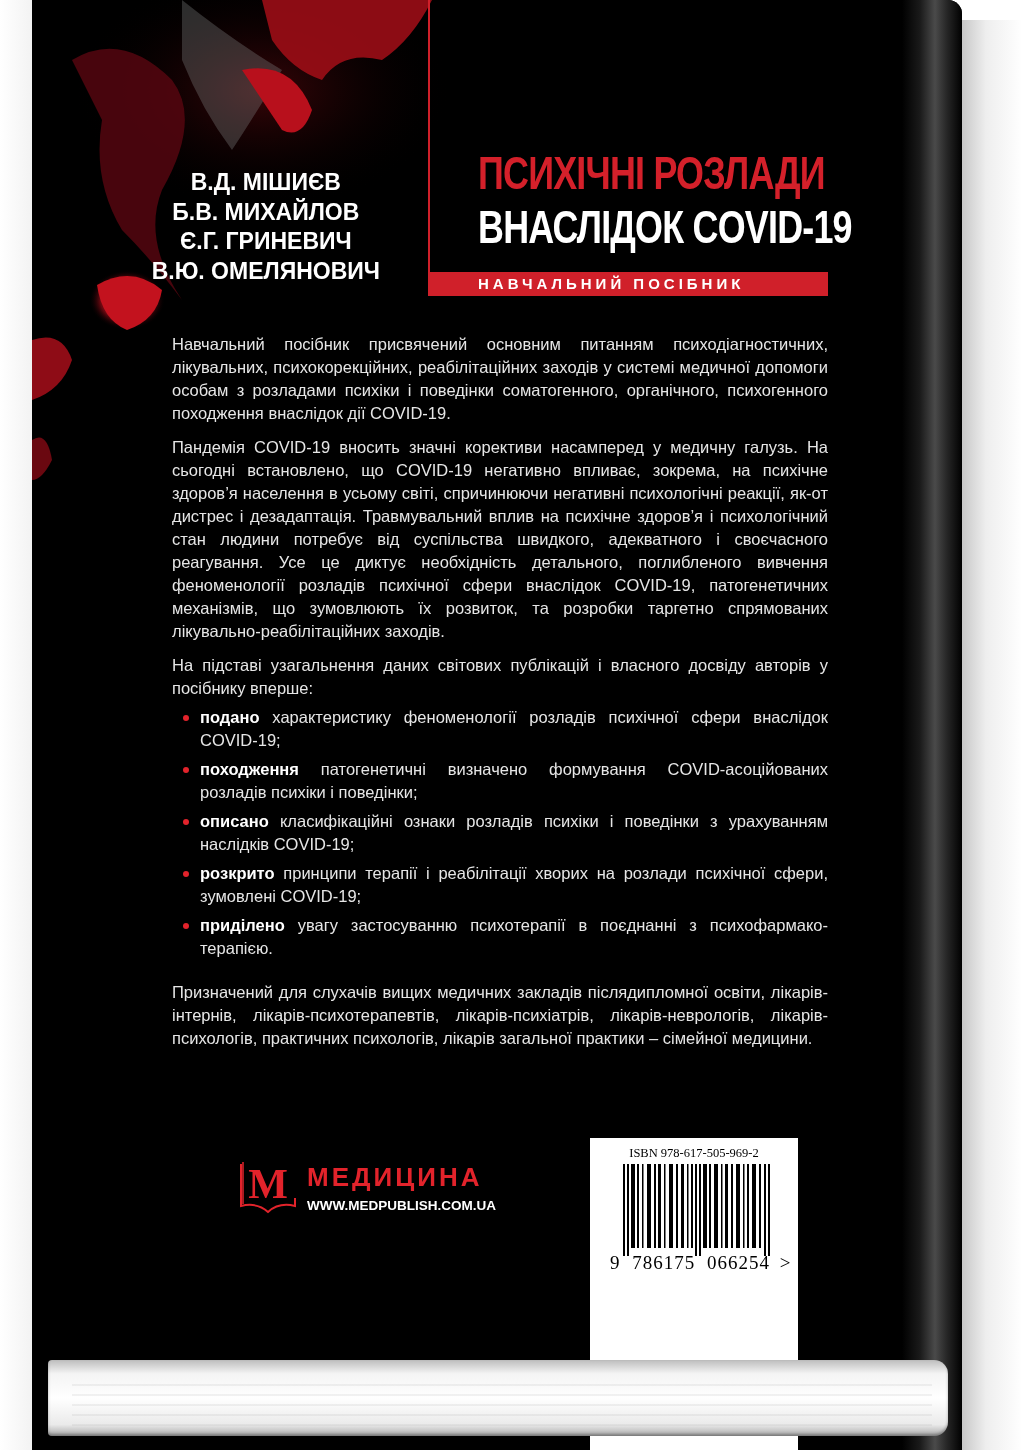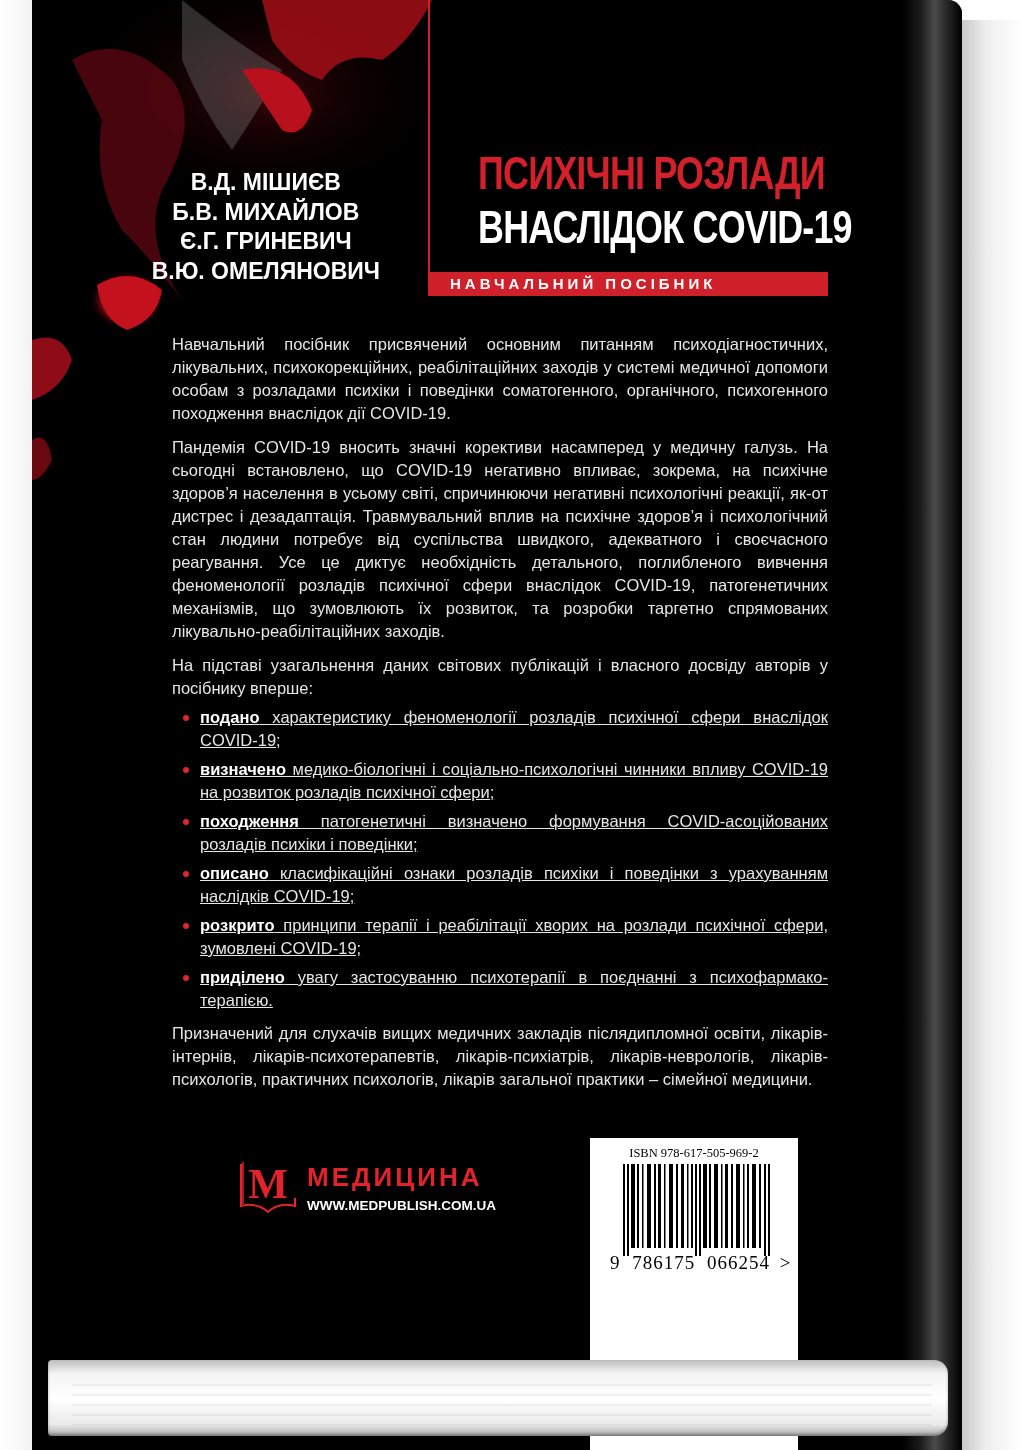--- a/index.html
+++ b/index.html
@@ -36,34 +36,34 @@
       transform:scaleX(0.78); transform-origin:left top; white-space:nowrap;
     }
     .title-white {
       position:absolute; left:446px; top:200px;
       font-weight:bold; font-size:46px; color:#fff; letter-spacing:-1px;
       transform:scaleX(0.78); transform-origin:left top; white-space:nowrap;
     }
     .subtitle-bar {
       position:absolute; left:396px; top:272px; width:400px; height:24px;
       background:#d0202a; color:#fff; font-weight:bold; font-size:15px;
-      letter-spacing:4px; line-height:24px; padding-left:22px; box-sizing:border-box;
+      letter-spacing:4px; line-height:24px; padding-left:50px; box-sizing:border-box;
       white-space:nowrap;
     }
     .authors {
       position:absolute; right:582px; top:168px; text-align:center;
       color:#fff; font-weight:bold; font-size:23px; line-height:29.5px;
       white-space:nowrap;
     }
     .body-text {
       position:absolute; left:140px; top:333px; width:656px;
       color:#e6e6e6; font-size:16.5px; line-height:23px; text-align:justify;
     }
     .body-text p { margin:0 0 11px 0; }
-    .body-text ul { list-style:none; margin:6px 0 10px 0; padding:0;text-decoration:underline; }
+    .body-text ul { list-style:none; margin:6px 0 21px 0; padding:0; }
     .body-text li { position:relative; padding-left:28px; margin-bottom:6px; }
     .body-text li .dot {
       position:absolute; left:11px; top:9px; width:6px; height:6px;
       border-radius:50%; background:#e2232b;
     }
     .body-text li b { color:#fff; }
     .publisher { position:absolute; left:205px; top:1158px; width:280px; height:60px; }
     .pub-name {
       position:absolute; left:70px; top:4px; color:#e2232b; font-weight:bold;
       font-size:26px; letter-spacing:3px; white-space:nowrap;
@@ -139,21 +139,20 @@
     <div>Є.Г. ГРИНЕВИЧ</div>
     <div>В.Ю. ОМЕЛЯНОВИЧ</div>
   </div>
 
   <div class="body-text">
     <p>Навчальний посібник присвячений основним питанням психодіагностичних, лікувальних, психокорекційних, реабілітаційних заходів у системі медичної допомоги особам з розладами психіки і поведінки соматогенного, органічного, психогенного походження внаслідок дії COVID-19.</p>
     <p>Пандемія COVID-19 вносить значні корективи насамперед у медичну галузь. На сьогодні встановлено, що COVID-19 негативно впливає, зокрема, на психічне здоров’я населення в усьому світі, спричинюючи негативні психологічні реакції, як-от дистрес і дезадаптація. Травмувальний вплив на психічне здоров’я і психологічний стан людини потребує від суспільства швидкого, адекватного і своєчасного реагування. Усе це диктує необхідність детального, поглибленого вивчення феноменології розладів психічної сфери внаслідок COVID-19, патогенетичних механізмів, що зумовлюють їх розвиток, та розробки таргетно спрямованих лікувально-реабілітаційних заходів.</p>
     <p style="margin-bottom:4px">На підставі узагальнення даних світових публікацій і власного досвіду авторів у посібнику вперше:</p>
     <ul>
       <li><span class="dot"></span><b>подано</b><span> характеристику феноменології розладів психічної сфери внаслідок COVID-19;</span></li>
-      <li><span class="dot"></span><b>визначено</b><span> медико-біологічні і соціально-психологічні чинники впливу COVID-19 на розвиток розладів психічної сфери;</span></li>
       <li><span class="dot"></span><b>походження</b><span> патогенетичні визначено формування COVID-асоційованих розладів психіки і поведінки;</span></li>
       <li><span class="dot"></span><b>описано</b><span> класифікаційні ознаки розладів психіки і поведінки з урахуванням наслідків COVID-19;</span></li>
       <li><span class="dot"></span><b>розкрито</b><span> принципи терапії і реабілітації хворих на розлади психічної сфери, зумовлені COVID-19;</span></li>
       <li><span class="dot"></span><b>приділено</b><span> увагу застосуванню психотерапії в поєднанні з психофармако-терапією.</span></li>
     </ul>
     <p>Призначений для слухачів вищих медичних закладів післядипломної освіти, лікарів-інтернів, лікарів-психотерапевтів, лікарів-психіатрів, лікарів-неврологів, лікарів-психологів, практичних психологів, лікарів загальної практики – сімейної медицини.</p>
   </div>
 
   <div class="publisher">
     <svg width="62" height="60" viewBox="0 0 62 60" style="position:absolute;left:0;top:0">

